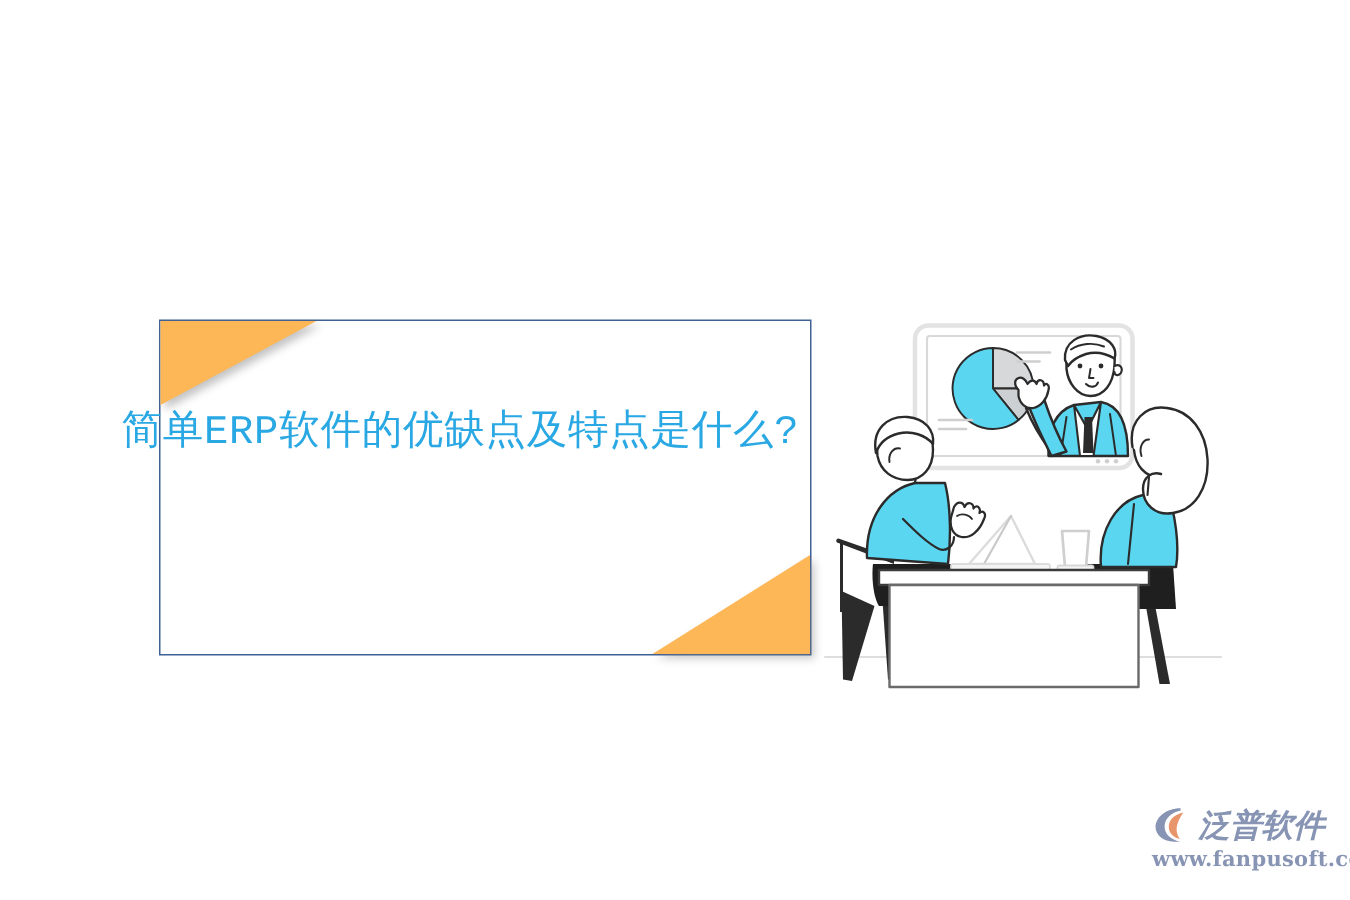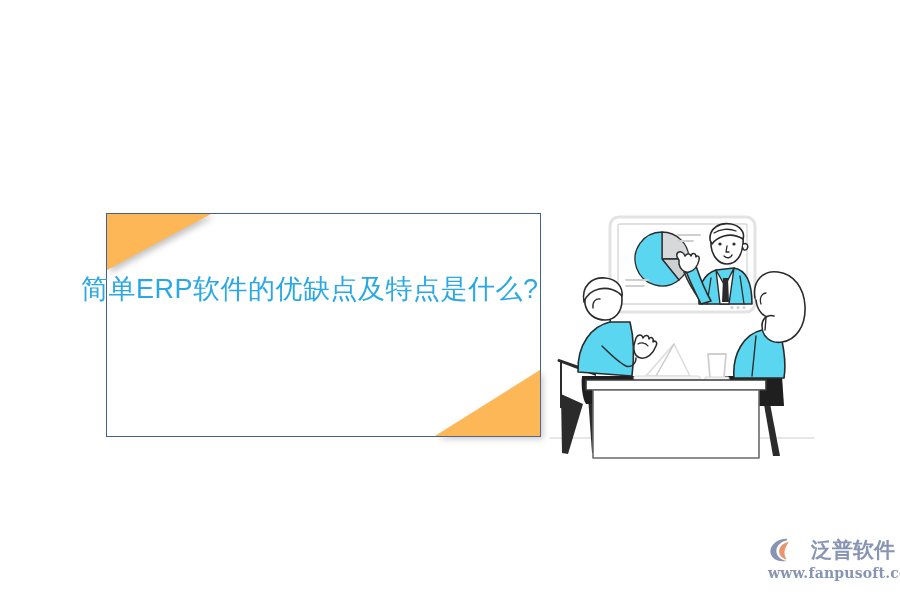--- a/index.html
+++ b/index.html
@@ -52,21 +52,21 @@
     border-left: 105px solid transparent;
     filter: drop-shadow(3px 3px 3px rgba(120,120,120,0.40));
   }
 
   
   #banner-title {
     position: absolute;
     left: 81px;
     top: 272px;
     width: 520px;
-    font-family: Liberation Sans, sans-serif;
+    font-family: Liberation Mono, monospace;
     font-size: 27px;
     line-height: 34px;
     letter-spacing: 0.5px;
     color: #29a8e4;
     white-space: nowrap;
     z-index: 5;
   }
 
   
   #illustration {
@@ -82,22 +82,23 @@
   #brand-logo {
     position: absolute;
     left: 768px;
     top: 536px;
     width: 125px;
     height: 50px;
   }
   #brand-logo-row {
     display: flex;
     align-items: center;
-    gap: 16px;
+    gap: 4px;
     height: 28px;
+    font-style: italic;
   }
   #brand-mark { width: 27px; height: 26px; flex: 0 0 auto; }
   #brand-name {
     font-family: "DejaVu Serif", "Liberation Serif", serif;
     font-size: 21px;
     font-weight: bold;
     color: #8794b3;
     letter-spacing: 0px;
     line-height: 26px;
     white-space: nowrap;

